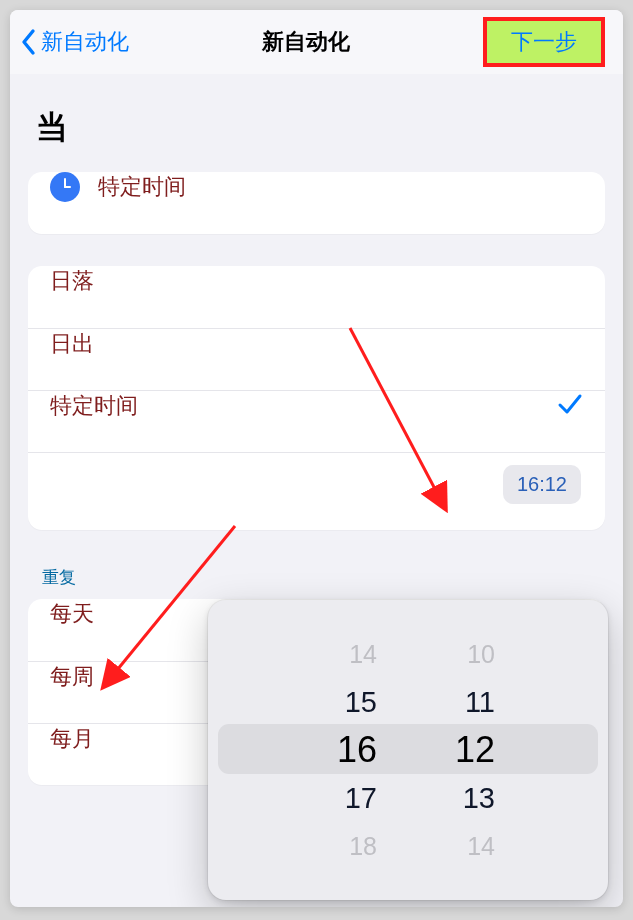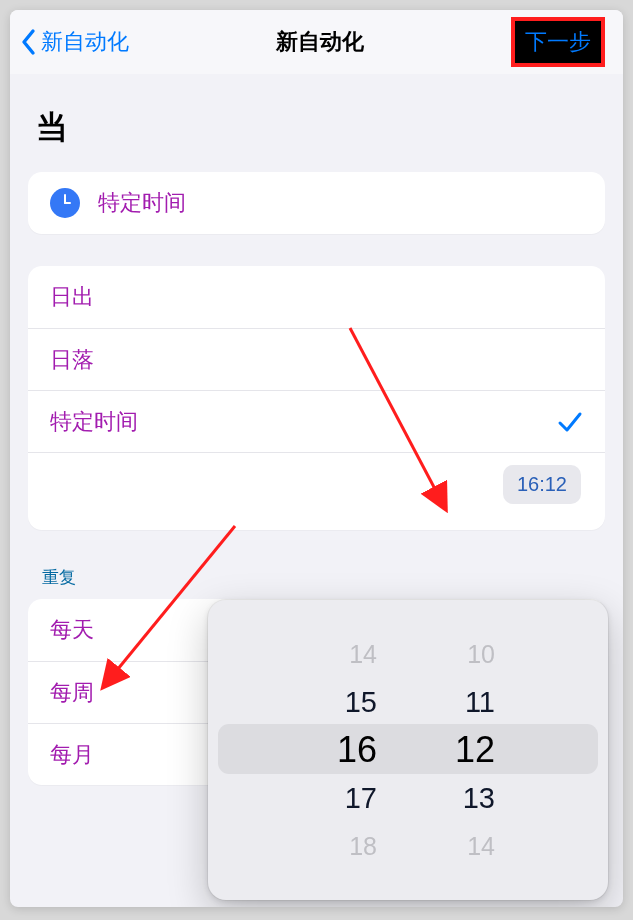--- a/index.html
+++ b/index.html
@@ -40,46 +40,46 @@
       margin-right: 4px;
     }
     .back-chevron svg { width: 100%; height: 100%; display: block; }
     .header-title {
       font-size: 22px;
       font-weight: 600;
       color: #000;
     }
     .next-btn-box {
       border: 4px solid #ff1d1d;
-      padding: 6px 10px;
+      padding: 6px 24px;
       color: #007aff;
       font-size: 22px;
-      background: #000000;
+      background: #bef264;
     }
     .content {
       padding: 0 18px;
     }
     .when-label {
       font-size: 32px;
       font-weight: 700;
       color: #000;
       margin: 32px 0 22px 8px;
     }
     .card {
       background: #fff;
       border-radius: 14px;
       box-shadow: 0 1px 1px rgba(0,0,0,0.03);
     }
     .row {
       display: flex;
-      align-items: center;
+      align-items: flex-start;
       min-height: 62px;
       padding: 0 22px;
       font-size: 22px;
-      color: #a21caf;
+      color: #7f1d1d;
     }
     .row + .row { border-top: 1px solid #e5e5ea; }
     .clock-icon {
       width: 30px;
       height: 30px;
       border-radius: 50%;
       background: #3478f6;
       margin-right: 18px;
       position: relative;
       flex-shrink: 0;
@@ -215,24 +215,24 @@
 
     <div class="card">
       <div class="row">
         <span class="clock-icon"></span>
         <span>特定时间</span>
       </div>
     </div>
 
     <div class="card card-options">
       <div class="row">
+        <span>日落</span>
+      </div>
+      <div class="row">
         <span>日出</span>
-      </div>
-      <div class="row">
-        <span>日落</span>
       </div>
       <div class="row">
         <span>特定时间</span>
         <span class="check-icon">
           <svg viewBox="0 0 26 26">
               <polyline points="3,14 10,21 23,5" fill="none" stroke="#007aff" stroke-width="3" stroke-linecap="round" stroke-linejoin="round"></polyline>
             </svg>
         </span>
       </div>
       <div class="time-value-row">

